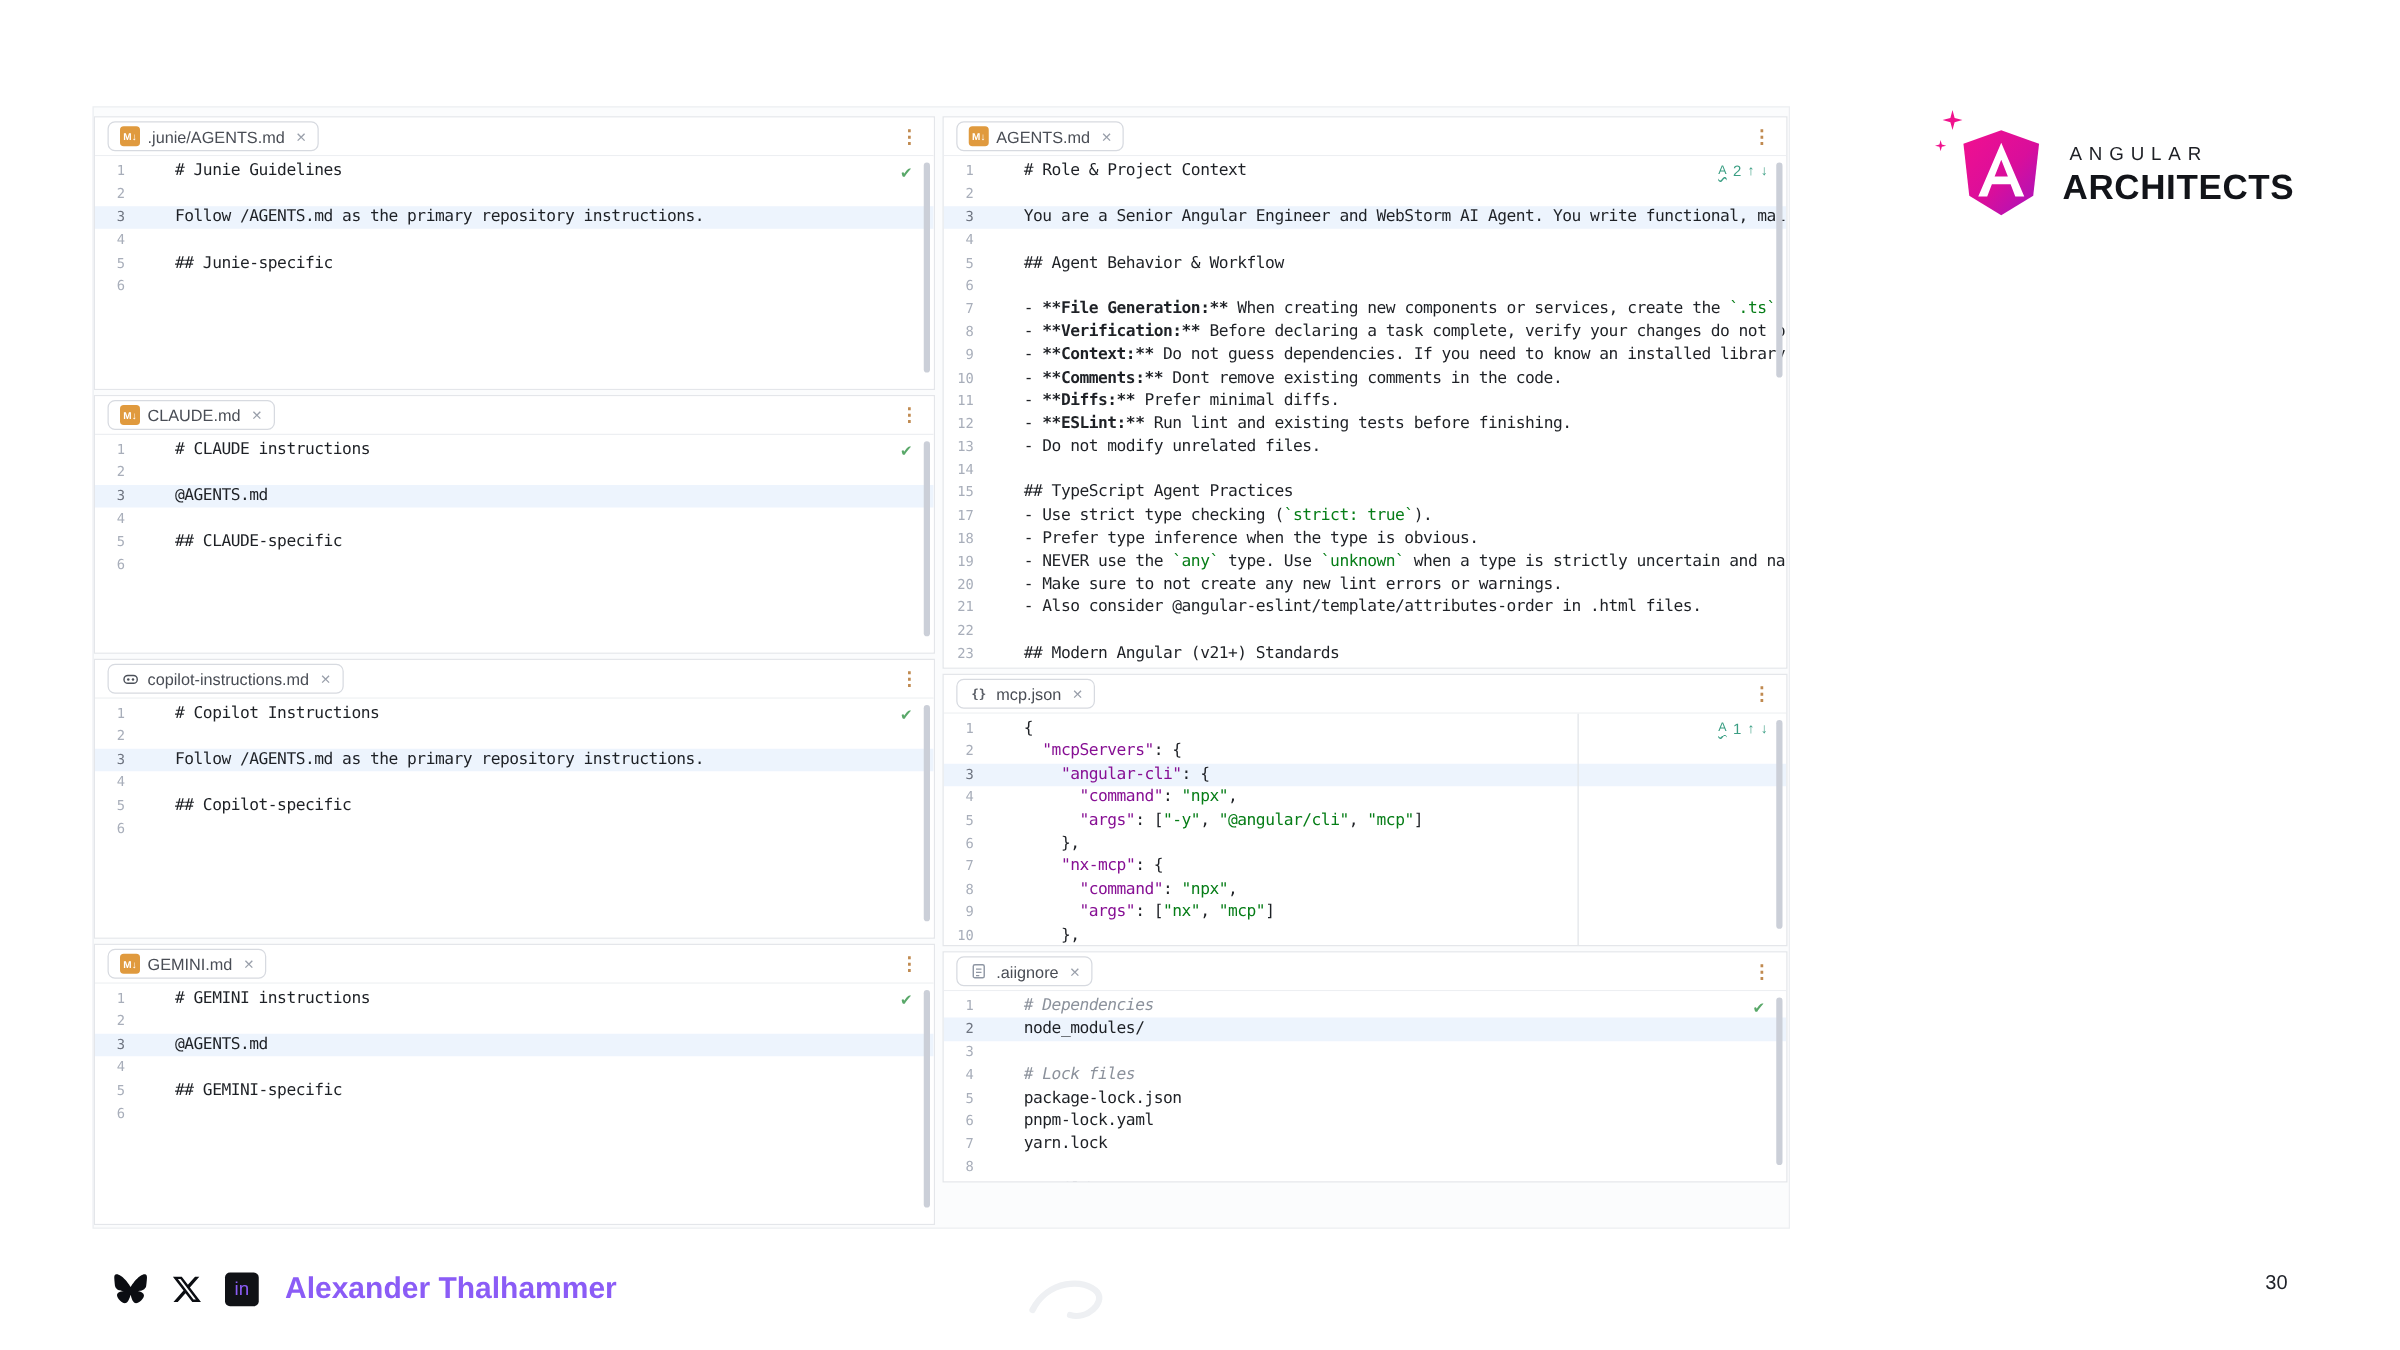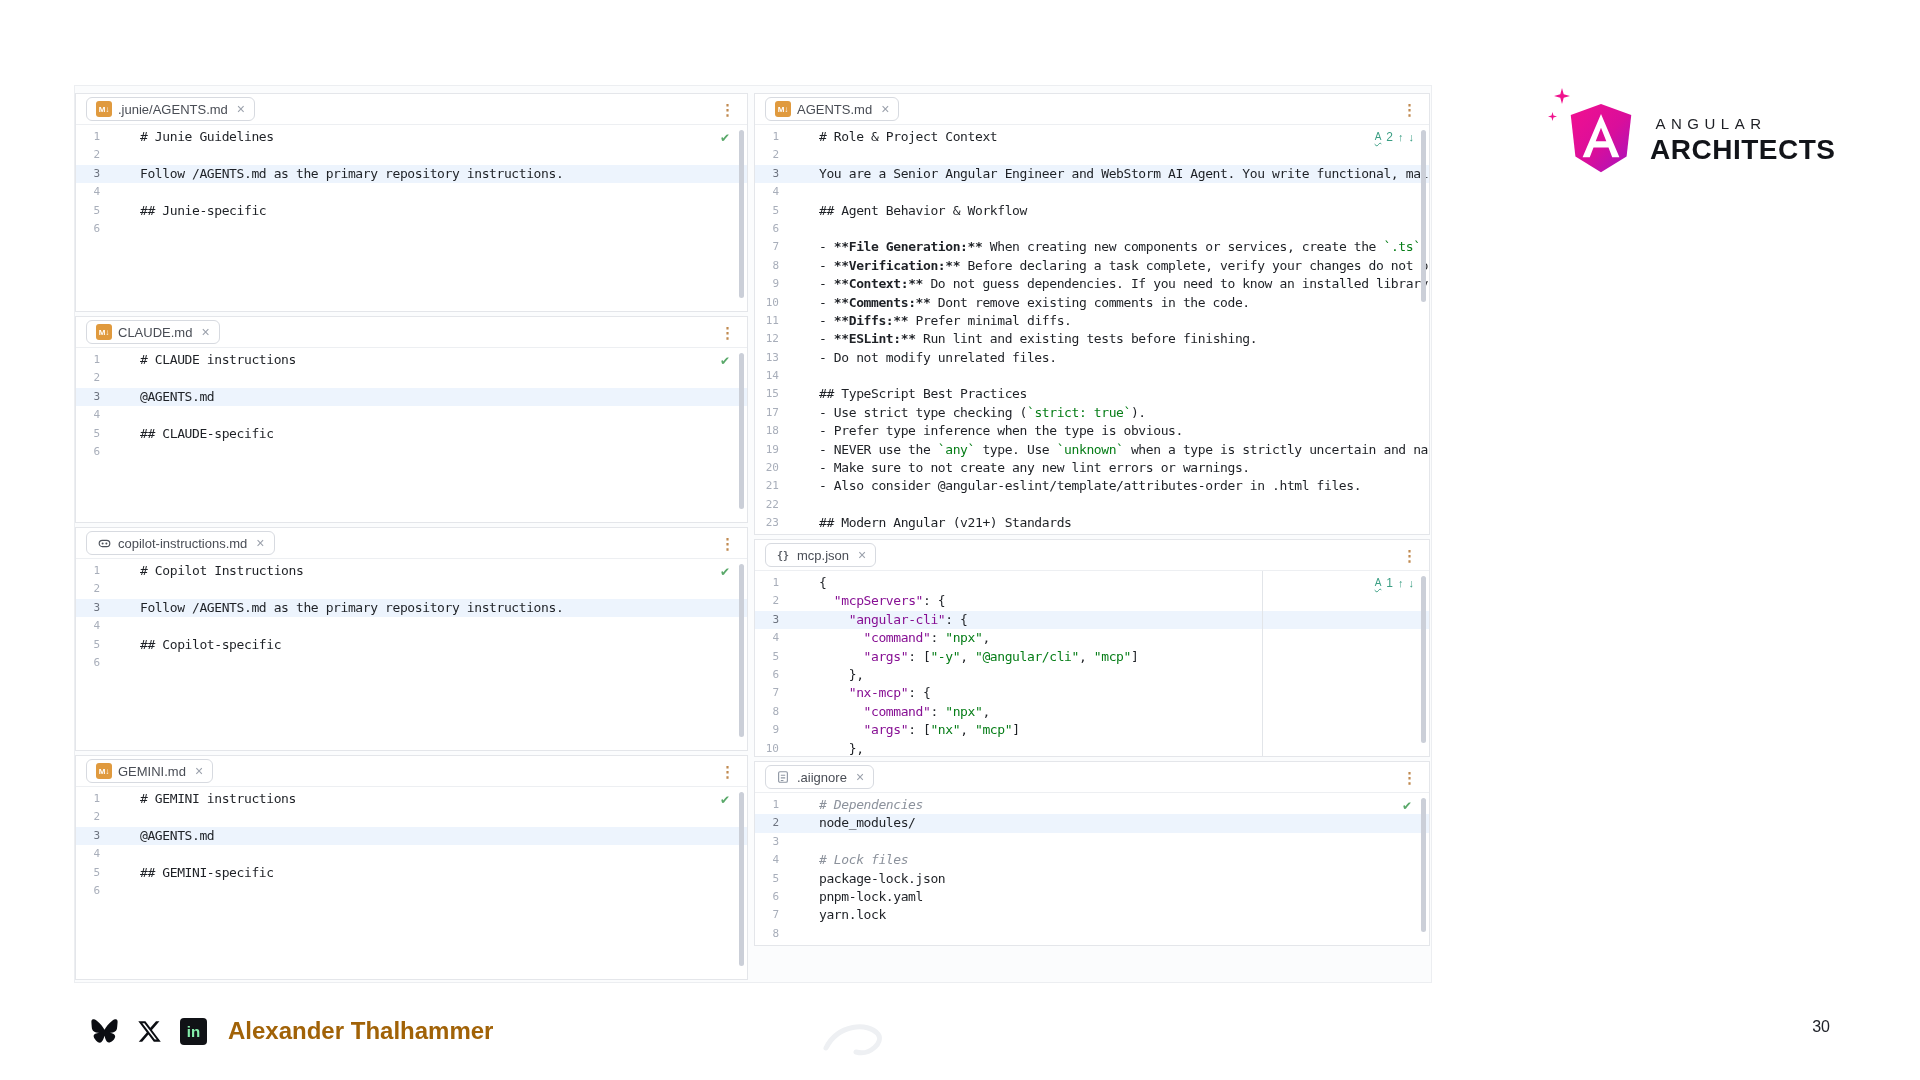--- a/index.html
+++ b/index.html
@@ -66,22 +66,22 @@
   .brand{position:absolute; left:1562px; top:96px; display:flex; align-items:center; gap:10px;}
   .shield-wrap{position:relative; width:78px; height:88px;}
   .sparkle{position:absolute;}
   .brand-text{display:flex; flex-direction:column; align-items:flex-start;}
   .brand-line1{font-size:15px; letter-spacing:5.5px; text-indent:5.5px; color:#1d1f24; font-weight:500;}
   .brand-line2{font-size:28px; font-weight:800; color:#121419; letter-spacing:0.5px; margin-top:2px;}
 
   
   .footer{position:absolute; left:90px; top:1014px; height:34px; display:flex; align-items:center; gap:17px;}
   .soc{display:inline-flex; width:28px; height:28px; align-items:center; justify-content:center; cursor:pointer;}
-  .linkedin{background:#101216; color:#86efac; border-radius:4px; font-weight:bold; font-size:15px; width:27px; height:27px;}
-  .author{font-size:24px; font-weight:600; color:#a16207; margin-left:4px; white-space:nowrap;}
+  .linkedin{background:#101216; color:#8b5cf6; border-radius:4px; font-weight:normal; font-size:15px; width:27px; height:27px;}
+  .author{font-size:24px; font-weight:600; color:#8b5cf6; margin-left:4px; white-space:nowrap;}
   .slide-number{position:absolute; right:90px; top:1018px; font-size:16px; color:#20232a;}
   .watermark{position:absolute; left:818px; top:1016px;}
 </style>
 </head>
 <body>
 
 <div class="slide">
 
   <div class="frame"></div>
 
@@ -192,21 +192,21 @@
             <div class="code-row"><span class="gutter">5</span><span class="code-text">## Agent Behavior &amp; Workflow</span></div>
             <div class="code-row"><span class="gutter">6</span><span class="code-text"></span></div>
             <div class="code-row"><span class="gutter">7</span><span class="code-text">- <span class="tok-bold">**File Generation:**</span> When creating new components or services, create the <span class="tok-code">`.ts`</span>,</span></div>
             <div class="code-row"><span class="gutter">8</span><span class="code-text">- <span class="tok-bold">**Verification:**</span> Before declaring a task complete, verify your changes do not b</span></div>
             <div class="code-row"><span class="gutter">9</span><span class="code-text">- <span class="tok-bold">**Context:**</span> Do not guess dependencies. If you need to know an installed library</span></div>
             <div class="code-row"><span class="gutter">10</span><span class="code-text">- <span class="tok-bold">**Comments:**</span> Dont remove existing comments in the code.</span></div>
             <div class="code-row"><span class="gutter">11</span><span class="code-text">- <span class="tok-bold">**Diffs:**</span> Prefer minimal diffs.</span></div>
             <div class="code-row"><span class="gutter">12</span><span class="code-text">- <span class="tok-bold">**ESLint:**</span> Run lint and existing tests before finishing.</span></div>
             <div class="code-row"><span class="gutter">13</span><span class="code-text">- Do not modify unrelated files.</span></div>
             <div class="code-row"><span class="gutter">14</span><span class="code-text"></span></div>
-            <div class="code-row"><span class="gutter">15</span><span class="code-text">## TypeScript Best Practices</span></div>
+            <div class="code-row"><span class="gutter">15</span><span class="code-text">## TypeScript Agent Practices</span></div>
             <div class="code-row"><span class="gutter">17</span><span class="code-text">- Use strict type checking (<span class="tok-code">`strict: true`</span>).</span></div>
             <div class="code-row"><span class="gutter">18</span><span class="code-text">- Prefer type inference when the type is obvious.</span></div>
             <div class="code-row"><span class="gutter">19</span><span class="code-text">- NEVER use the <span class="tok-code">`any`</span> type. Use <span class="tok-code">`unknown`</span> when a type is strictly uncertain and na</span></div>
             <div class="code-row"><span class="gutter">20</span><span class="code-text">- Make sure to not create any new lint errors or warnings.</span></div>
             <div class="code-row"><span class="gutter">21</span><span class="code-text">- Also consider @angular-eslint/template/attributes-order in .html files.</span></div>
             <div class="code-row"><span class="gutter">22</span><span class="code-text"></span></div>
             <div class="code-row"><span class="gutter">23</span><span class="code-text">## Modern Angular (v21+) Standards</span></div>
             <span class="inspect-widget">
               <span class="typo">A</span>
               <span>2</span>

